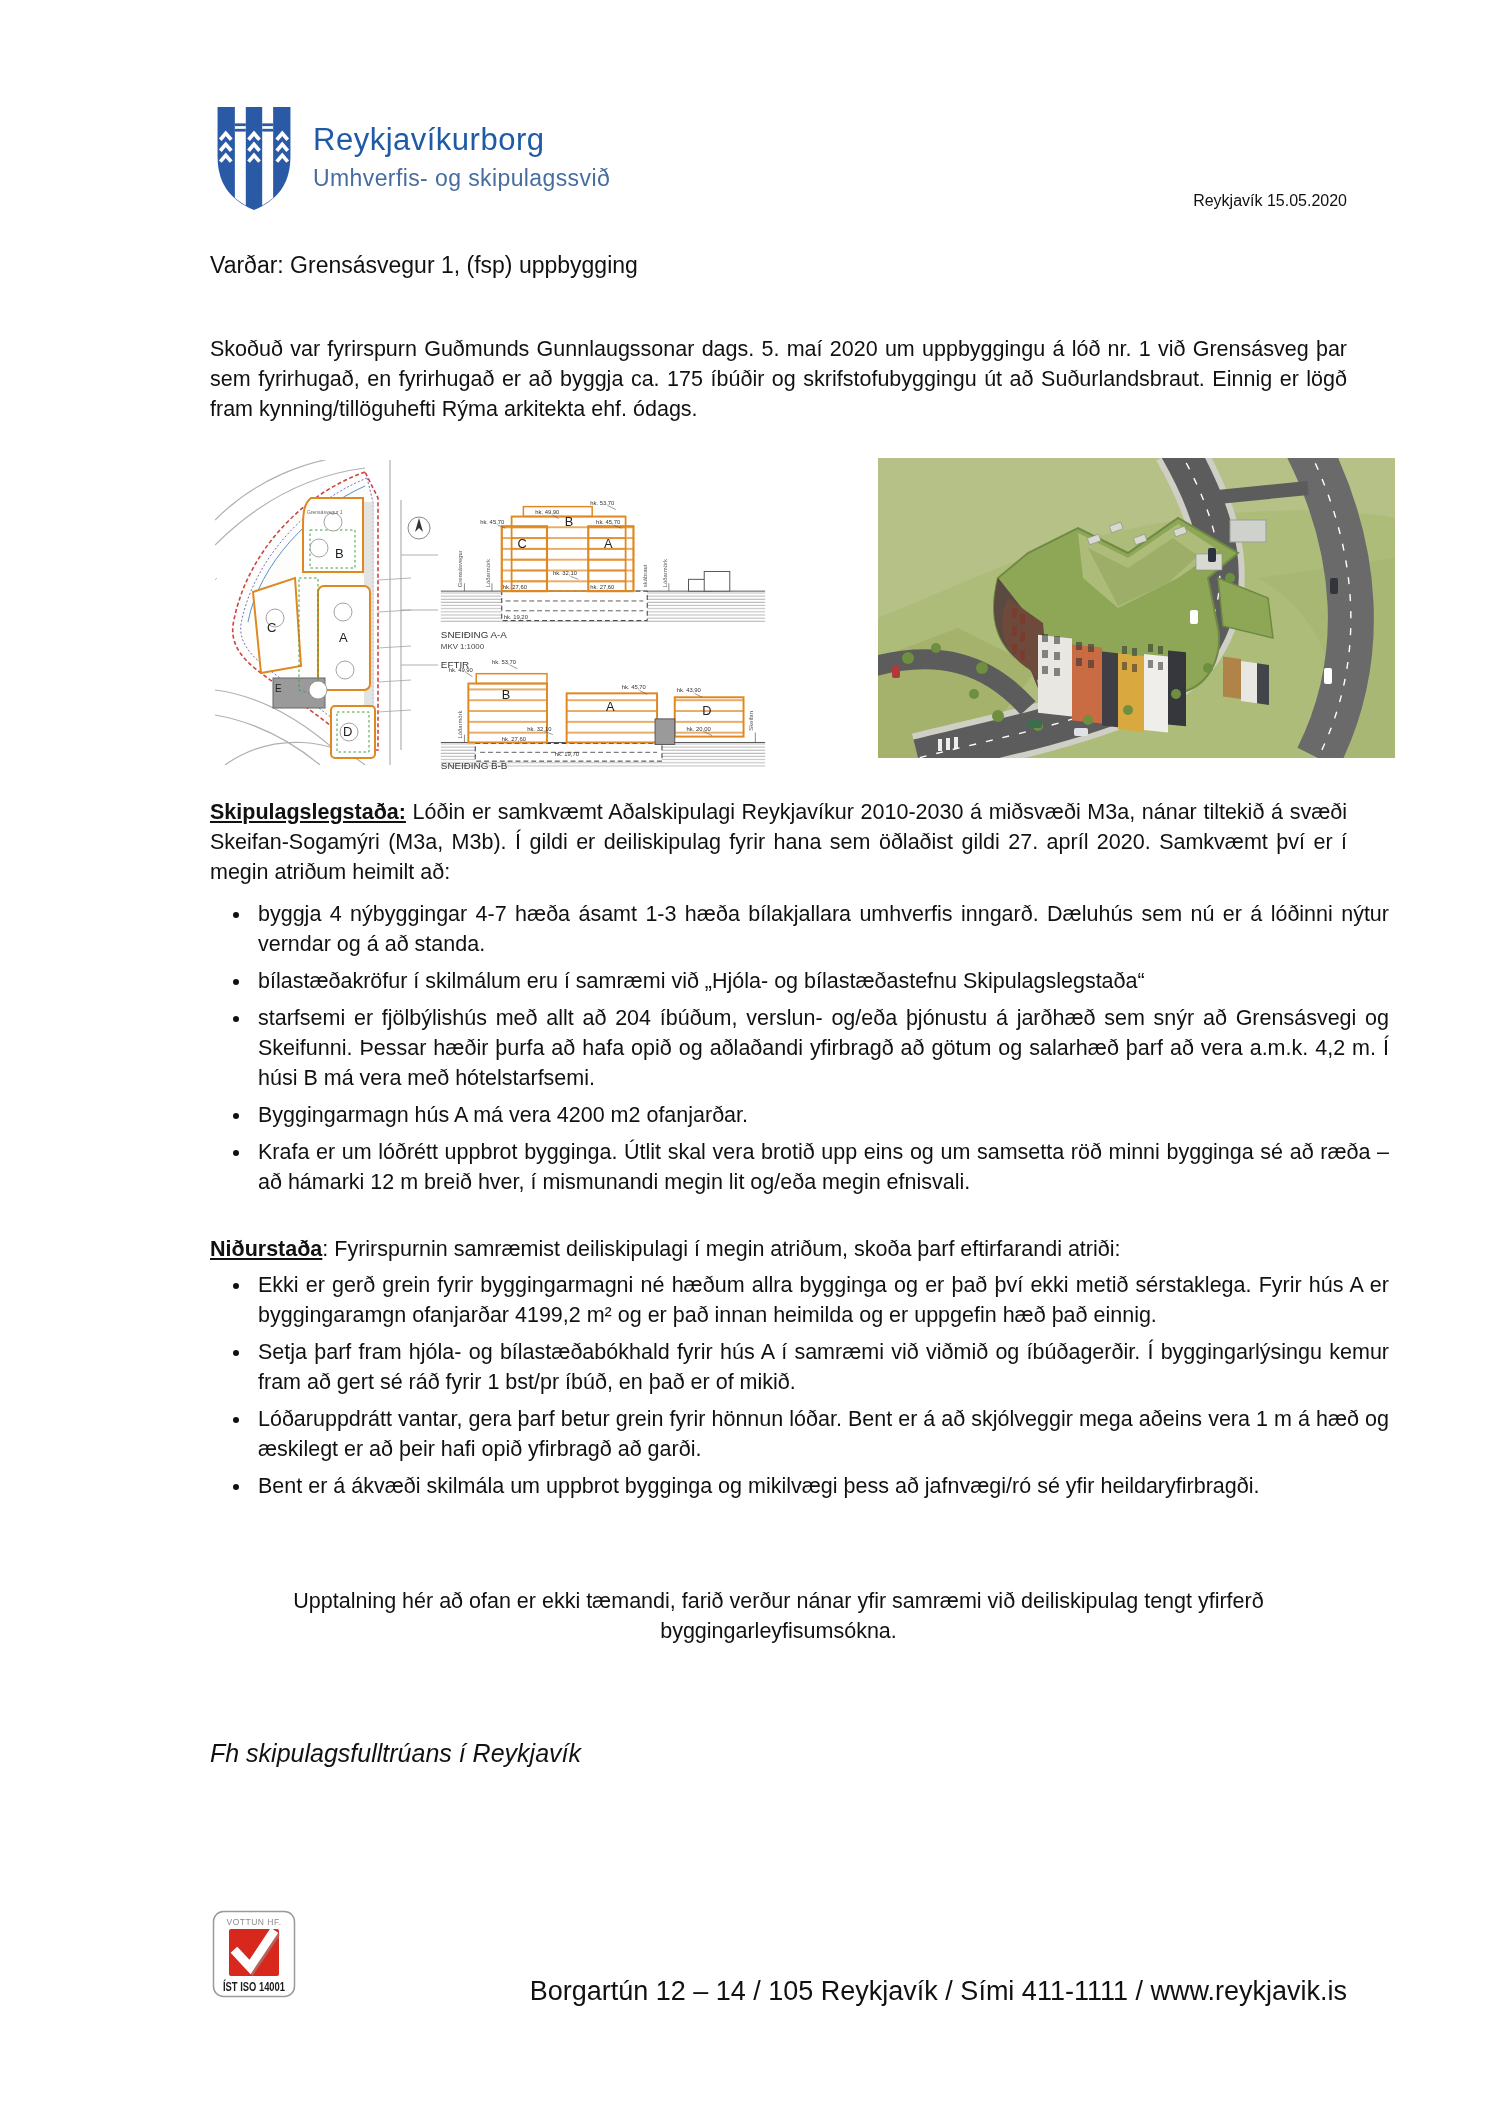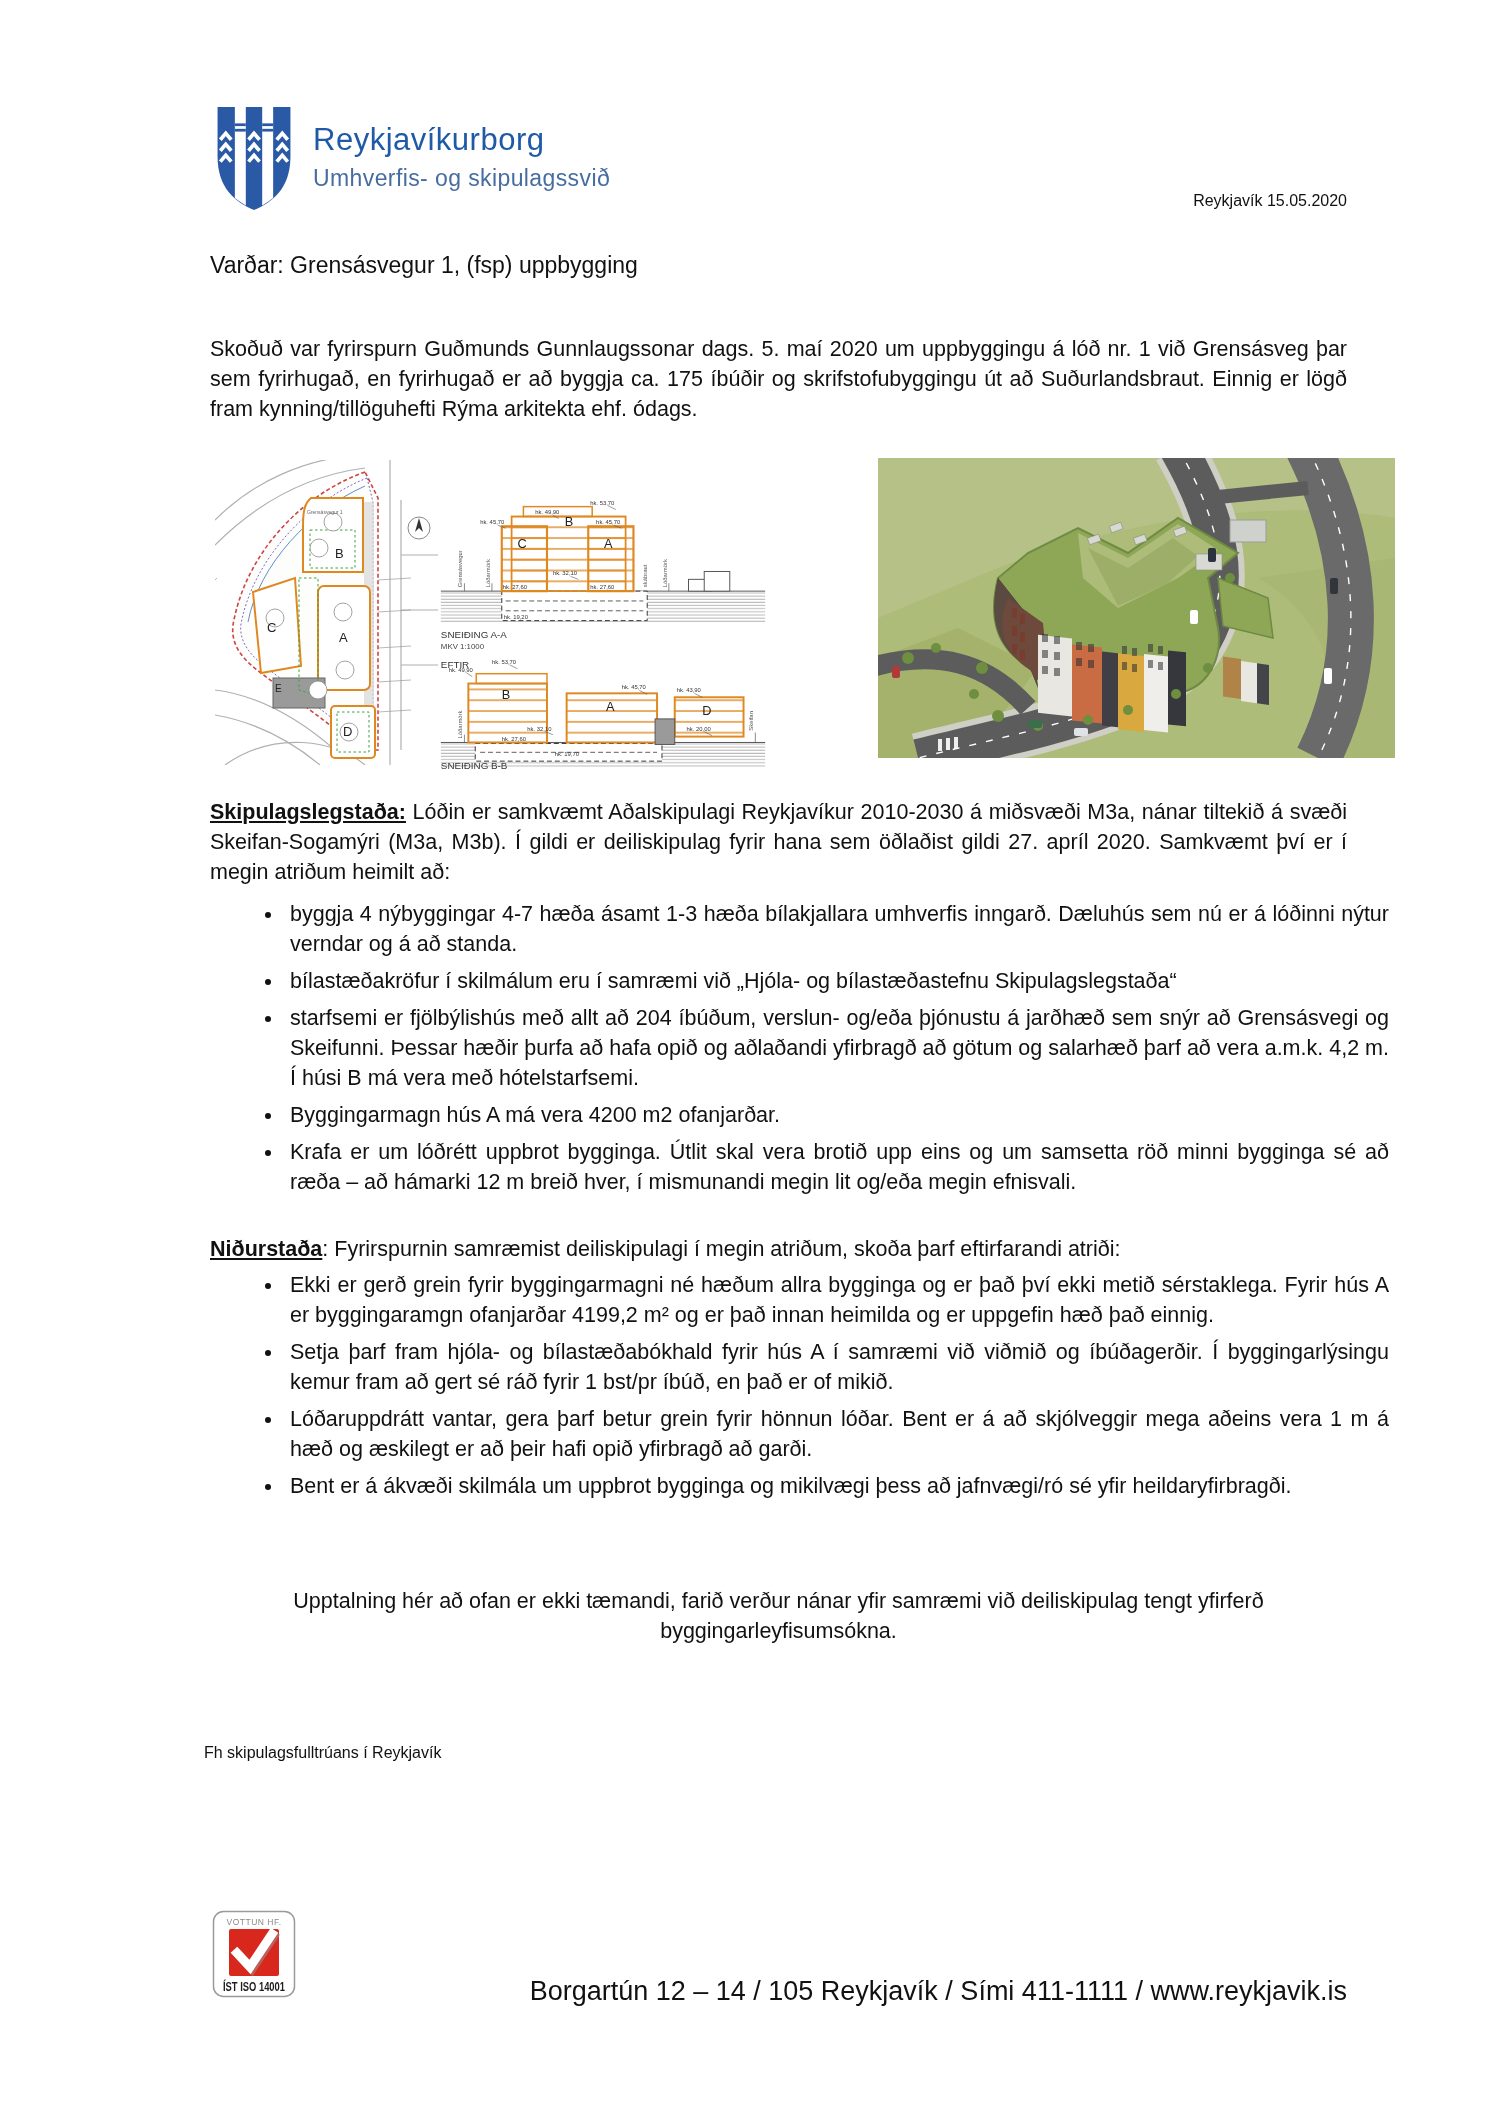--- a/index.html
+++ b/index.html
@@ -12,23 +12,23 @@
   .logo-block{left:213px;top:102px;display:flex;align-items:flex-start;gap:18px;}
   .logo-text{padding-top:20px;}
   .logo-org{font-size:31px;color:#1e5aa5;letter-spacing:.5px;}
   .logo-dept{font-size:23px;color:#476da0;margin-top:7px;letter-spacing:.4px;}
   .date-line{left:210px;top:192px;width:1137px;text-align:right;font-size:16px;}
   .subject{left:210px;top:252px;font-size:23px;font-weight:normal;}
   
   .para{left:210px;width:1137px;font-size:21.5px;line-height:30px;text-align:justify;}
   .para .lead-bold{font-weight:bold;text-decoration:underline;}
   ul.blist{margin:0;padding-left:42px;left:210px;width:1137px;font-size:21.5px;line-height:30px;}
-  ul.blist li{margin-bottom:7px;text-align:justify;padding-left:6px;margin-left:32px;}
+  ul.blist li{margin-bottom:7px;text-align:justify;padding-left:6px;}
   .closing{text-align:center;}
-  .signature{left:204px;width:1137px;font-size:16px;line-height:30px;}
+  .signature{left:210px;width:1137px;font-size:25px;line-height:30px;font-style:italic;}
   
   .footer-address{left:210px;top:1976px;width:1137px;text-align:right;font-size:27px;color:#111;}
   
   .fig{background:#fff;}
   svg{display:block;}
   svg text{font-family:"Liberation Sans",sans-serif;}
   .sec-title{font-size:10px;fill:#333;}
   .sec-scale{font-size:8px;fill:#444;}
   .elev{font-size:6px;fill:#333;}
   .axis{font-size:6px;fill:#555;}

